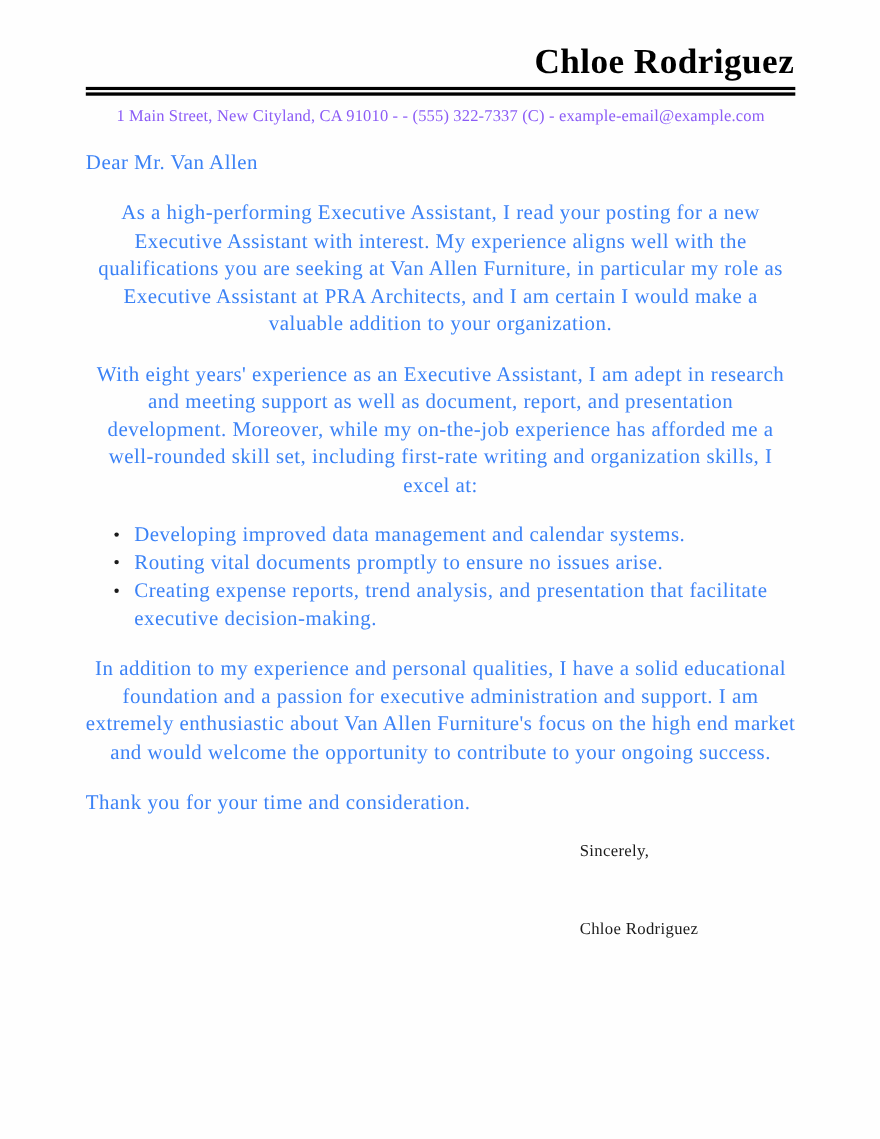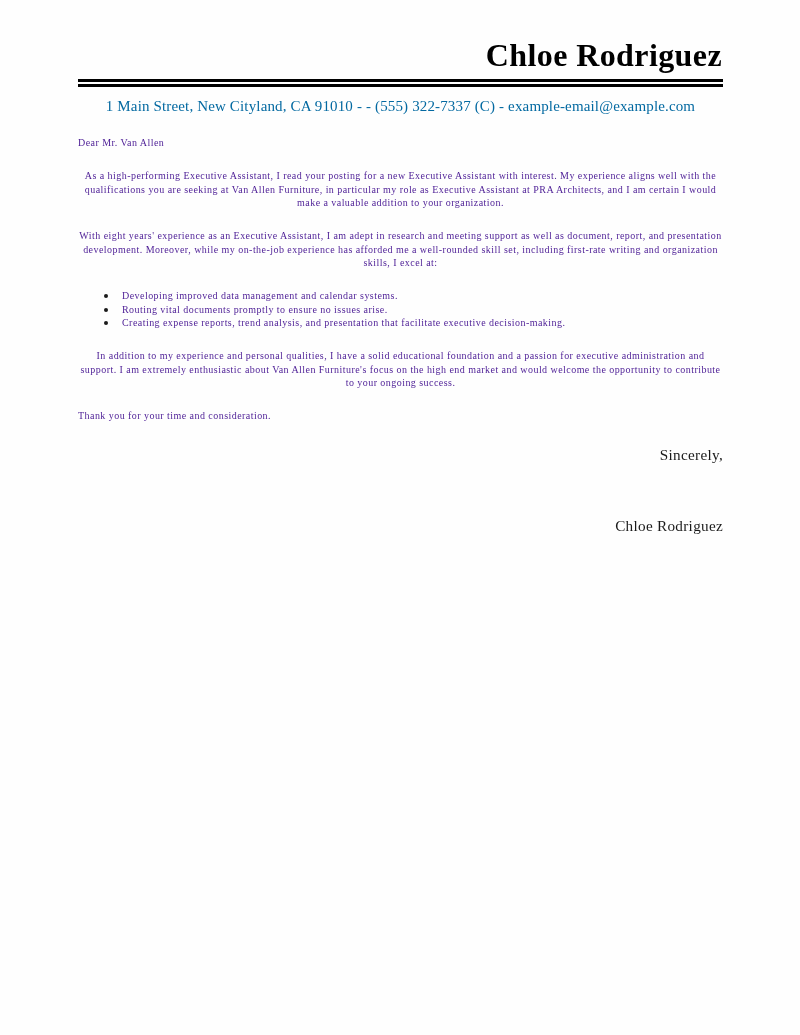--- a/index.html
+++ b/index.html
@@ -65,32 +65,32 @@
   .rule-thin {
     height: 3px;
     background: #000000;
     width: 100%;
   }
 
   .contact-line {
     text-align: center;
     font-size: 15px;
     line-height: 1.35;
-    color: #0369a1;
+    color: #8b5cf6;
     margin-top: 9px;
     letter-spacing: 0.15px;
   }
 
   
   .body-block {
     margin-top: 20px;
-    font-size: 10px;
+    font-size: 19px;
     line-height: 1.33;
     letter-spacing: 0.45px;
-    color: #4c1d95;
+    color: #3b82f6;
   }
 
   .salutation {
     margin: 0 0 20px 0;
   }
 
   .para {
     margin: 0 0 20px 0;
     text-align: center;
   }
@@ -122,21 +122,20 @@
     margin: 0;
   }
 
   
   .signature-block {
     margin-top: 22px;
     padding-left: 449px;
     font-size: 15.2px;
     line-height: 1.33;
     letter-spacing: 0.3px;
-    text-align: right;
   }
 
   .sign-off {
     margin: 0;
   }
 
   .signature-name {
     margin: 0;
     padding-top: 51px;
   }

